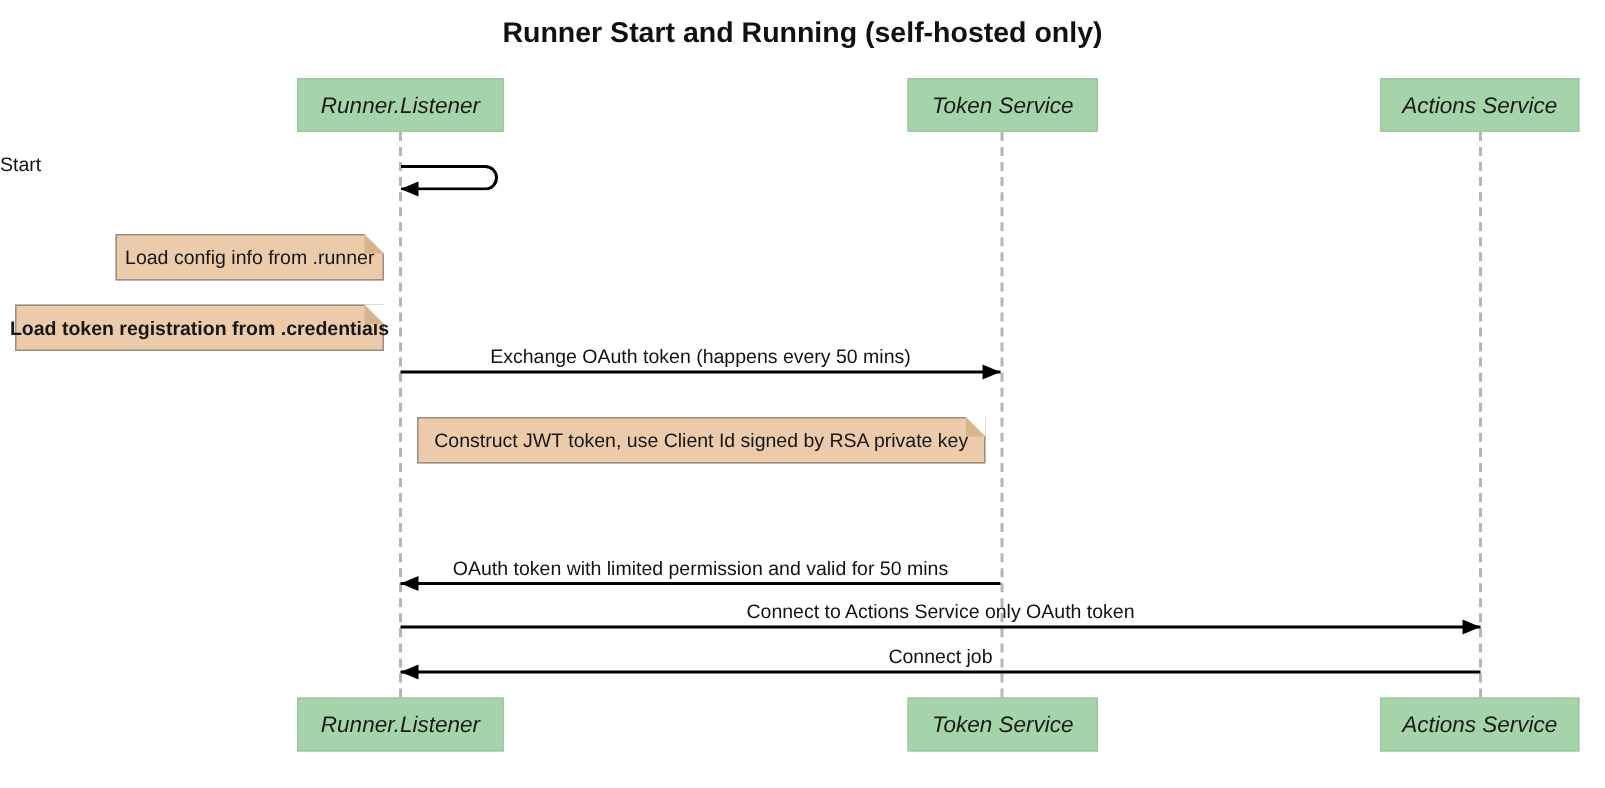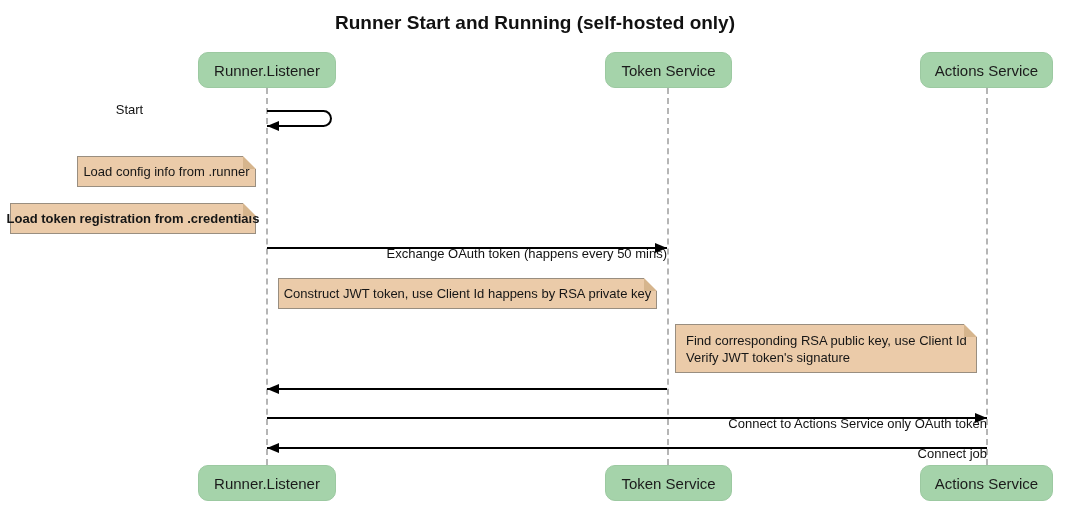--- a/index.html
+++ b/index.html
@@ -19,30 +19,30 @@
   .title{
     position:absolute;left:0;top:12px;width:1070px;text-align:center;
     font-size:19px;font-weight:bold;color:#111;
   }
   .lifeline{
     position:absolute;width:0;border-left:2px dashed var(--lifeline);
     top:88px;height:377px;
   }
   .actor{
     position:absolute;height:36px;background:var(--actor-fill);
-    border:1px solid #9cc9a1;border-radius:10px;box-sizing:border-box;
+    border:1px solid #9cc9a1;border-radius:0;box-sizing:border-box;
     display:flex;align-items:center;justify-content:center;
-    font-size:15px;color:var(--actor-text);
+    font-size:15px;color:var(--actor-text);font-style:italic;
   }
   .msg-label{
     position:absolute;font-size:13px;line-height:14px;height:14px;color:#121212;
     white-space:nowrap;
   }
-  .center{text-align:right;margin-top:16px;}
-  .right{text-align:center;}
+  .center{text-align:center;}
+  .right{text-align:left;}
   .msg-line{
     position:absolute;height:2px;background:var(--ink);
   }
   .arrow-left{
     position:absolute;width:0;height:0;
     border-top:5px solid transparent;border-bottom:5px solid transparent;
     border-right:12px solid var(--ink);
   }
   .arrow-right{
     position:absolute;width:0;height:0;
@@ -104,29 +104,25 @@
     <span class="fold"></span>
     <span>Load token registration from .credentials</span>
   </div>
 
   <div class="msg-label center" style="left:267px;top:231px;width:400px;">Exchange OAuth token (happens every 50 mins)</div>
   <div class="msg-line" style="left:267px;top:247px;width:400px;"></div>
   <div class="arrow-right" style="left:655px;top:243px;"></div>
 
   <div class="note" style="left:278px;top:262px;width:379px;height:31px;">
     <span class="fold"></span>
-    <span>Construct JWT token, use Client Id happens by RSA private key</span>
+    <span>Construct JWT token, use Client Id signed by RSA private key</span>
   </div>
 
-  <div class="note multiline" style="left:675px;top:308px;width:302px;height:49px;">
-    <span class="fold"></span>
-    <span class="note-line">Find corresponding RSA public key, use Client Id</span>
-    <span class="note-line">Verify JWT token's signature</span>
-  </div>
 
+  <div class="msg-label center" style="left:267px;top:372px;width:400px;">OAuth token with limited permission and valid for 50 mins</div>
   <div class="msg-line" style="left:267px;top:388px;width:400px;"></div>
   <div class="arrow-left" style="left:267px;top:384px;"></div>
 
   <div class="msg-label center" style="left:267px;top:401px;width:720px;">Connect to Actions Service only OAuth token</div>
   <div class="msg-line" style="left:267px;top:417px;width:720px;"></div>
   <div class="arrow-right" style="left:975px;top:413px;"></div>
 
   <div class="msg-label center" style="left:267px;top:431px;width:720px;">Connect job</div>
   <div class="msg-line" style="left:267px;top:447px;width:720px;"></div>
   <div class="arrow-left" style="left:267px;top:443px;"></div>

